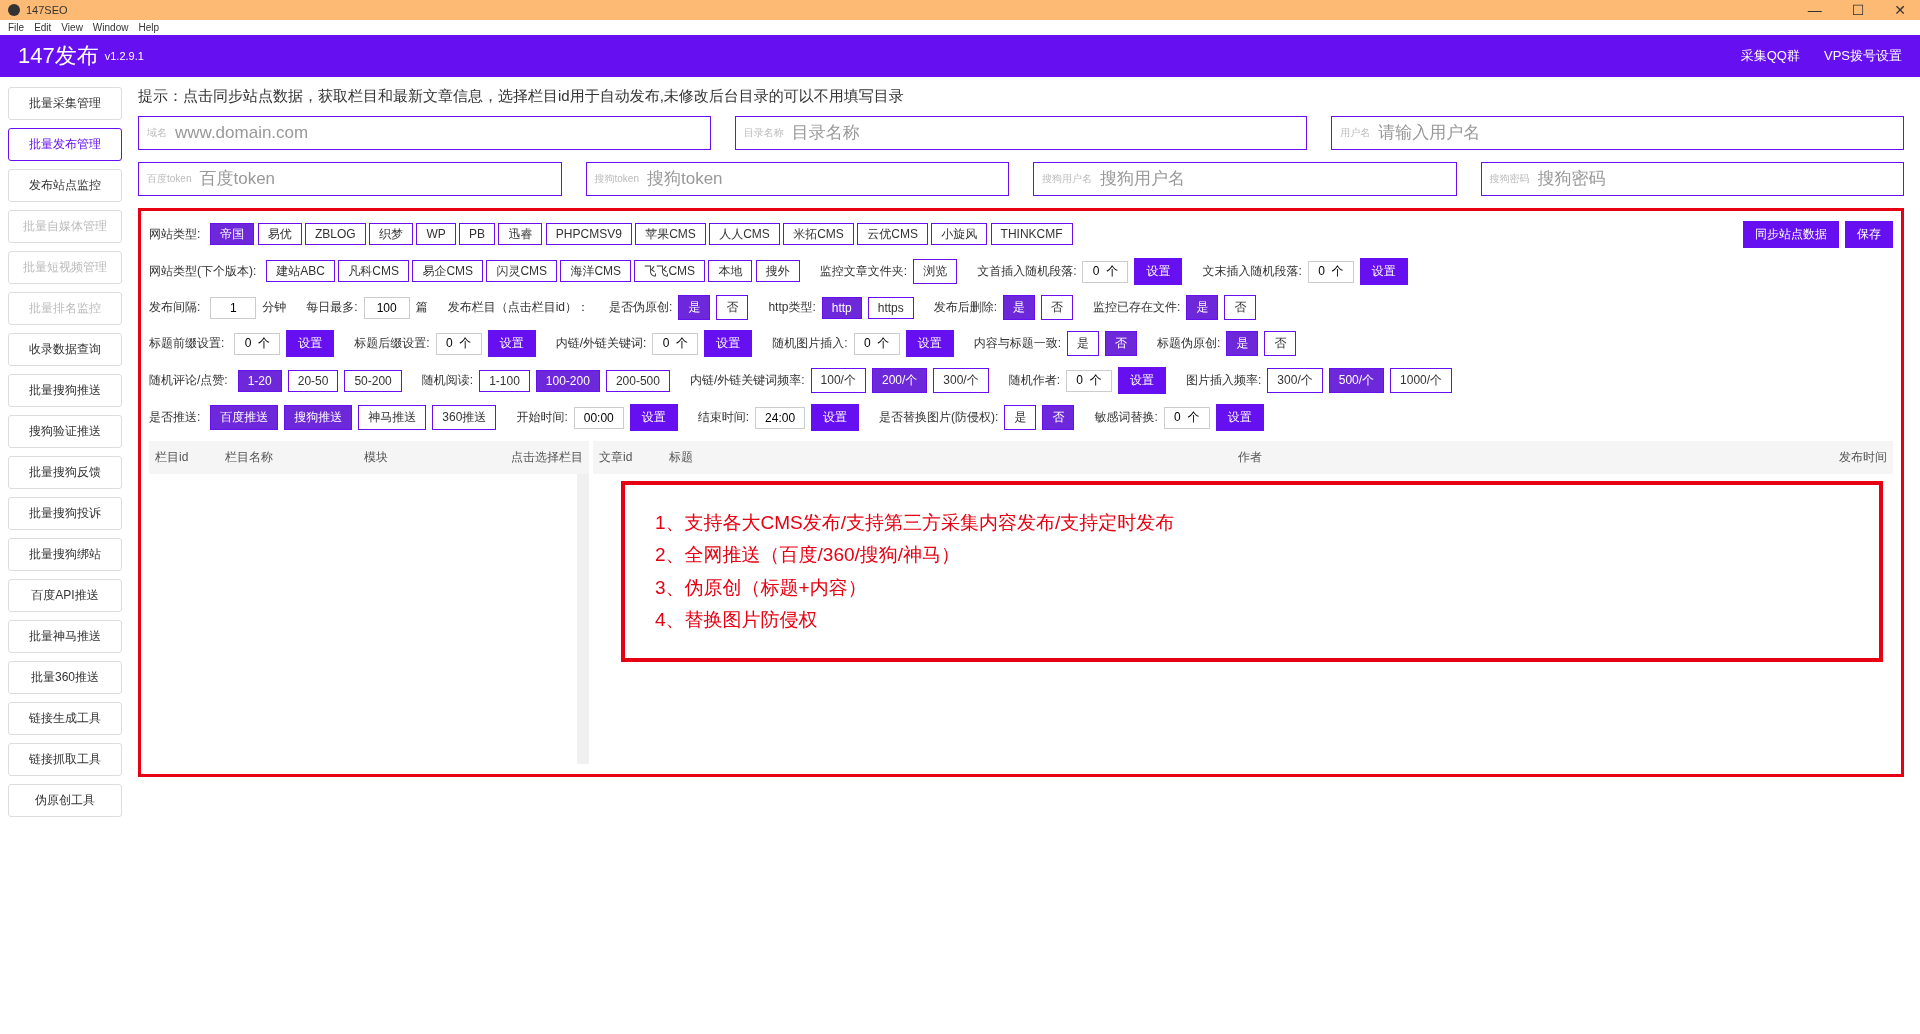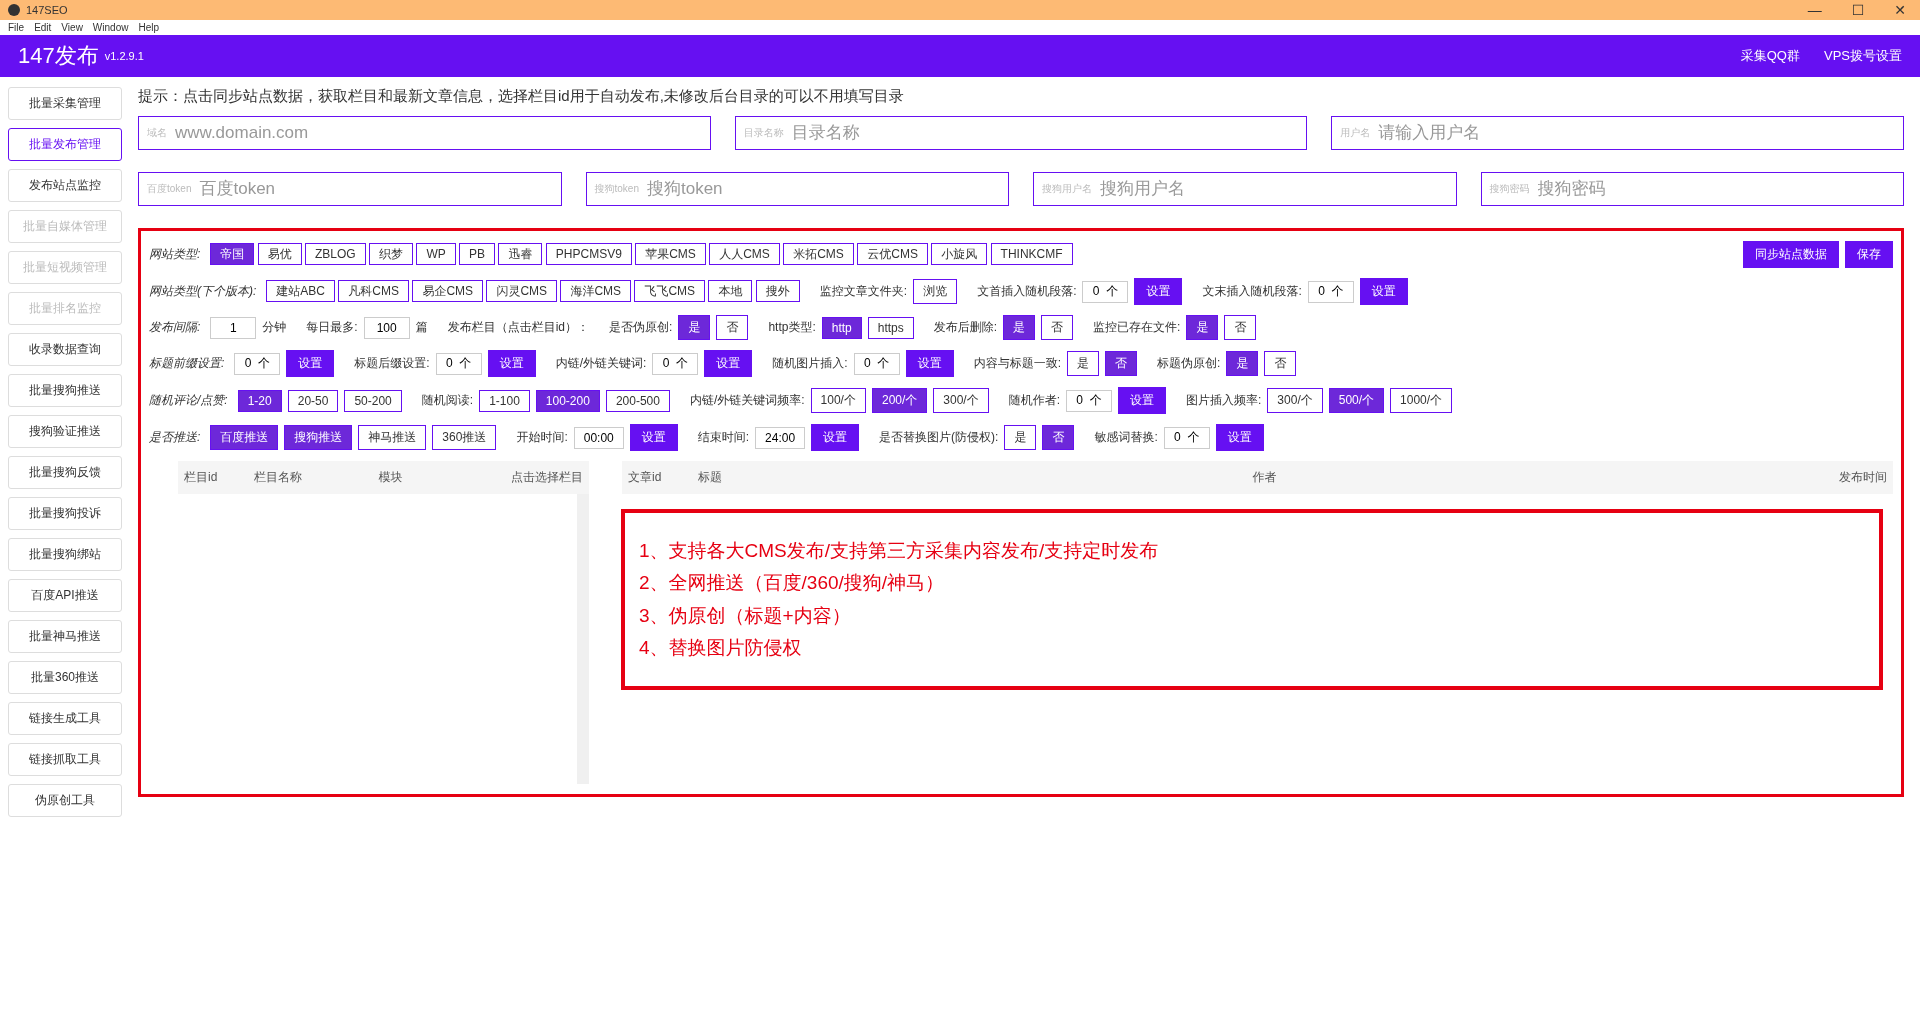--- a/index.html
+++ b/index.html
@@ -16,44 +16,44 @@
 .topbar-version { font-size: 11px; margin-left: 6px; }
 .topbar-actions { margin-left: auto; display: flex; gap: 24px; font-size: 13px; }
 .topbar-actions span { cursor: pointer; }
 .main { display: flex; }
 .sidebar { width: 130px; padding: 10px 8px; display: flex; flex-direction: column; gap: 8px; }
 .sidebar-btn { border: 1px solid #ddd; background: #fff; padding: 7px 4px; font-size: 12px; text-align: center; border-radius: 3px; cursor: pointer; }
 .sidebar-btn.active { color: #6610f2; border-color: #6610f2; }
 .sidebar-btn.disabled { color: #bbb; }
 .content { flex: 1; padding: 10px 16px 0 8px; }
 .tip { font-size: 15px; margin-bottom: 10px; }
-.cred-row { display: flex; gap: 24px; margin-bottom: 22px; }
+.cred-row { display: flex; gap: 24px; margin-bottom: 12px; }
 .cred-box { flex: 1; border: 1px solid #6610f2; display: flex; align-items: center; padding: 6px 8px; }
 .cred-label { color: #bbb; font-size: 10px; margin-right: 8px; white-space: nowrap; }
 .cred-input { border: none; outline: none; flex: 1; font-size: 17px; color: #3b82f6; }
 .cred-input::placeholder { color: #999; }
 .config-panel { border: 3px solid #e60012; padding: 10px 8px; }
 .row { display: flex; align-items: center; gap: 6px; flex-wrap: wrap; margin-bottom: 10px; font-size: 12px; }
-.row-label { margin-right: 4px; font-style: italic; }
+.row-label { margin-right: 4px; }
 .tag { border: 1px solid #6610f2; padding: 3px 9px; cursor: pointer; background: #fff; color: #333; font-size: 12px; }
 .tag.active { background: #6d28d9; color: #fff; }
 .btn-purple { background: #6610f2; color: #fff; border: none; padding: 5px 12px; cursor: pointer; font-size: 12px; }
 .mini-input { border: 1px solid #ccc; width: 46px; text-align: center; padding: 3px 2px; font-size: 12px; }
 .mini-input.time { width: 50px; }
 .spacer { flex: 1; }
 .sub-label { margin-left: 14px; }
 .tables { display: flex; gap: 4px; margin-top: 6px; }
 .table-left { width: 440px; }
 .table-right { flex: 1; position: relative; }
-.thead { display: flex; background: #f5f5f5; padding: 8px 6px; font-size: 12px; color: #555; margin-left: 29px; }
+.thead { display: flex; background: #f5f5f5; padding: 8px 6px; font-size: 12px; color: #555; }
 .thead span { flex: 1; }
 .thead .narrow { flex: 0 0 70px; }
 .thead .right { text-align: right; flex: 0 0 80px; }
 .tbody-left { height: 290px; border-right: 12px solid #f0f0f0; }
-.overlay-box { position: absolute; top: 40px; left: 28px; right: 10px; border: 4px solid #e60012; padding: 22px 14px; margin-top: 8px; }
+.overlay-box { position: absolute; top: 40px; left: 28px; right: 10px; border: 4px solid #e60012; padding: 22px 30px; }
 .overlay-box p { color: #e60012; font-size: 19px; line-height: 1.7; }
 </style>
 </head>
 <body>
 
 <div class="titlebar">
   <div class="titlebar-icon"></div>
   <span class="titlebar-title">147SEO</span>
   <div class="titlebar-controls">
     <span>—</span>

